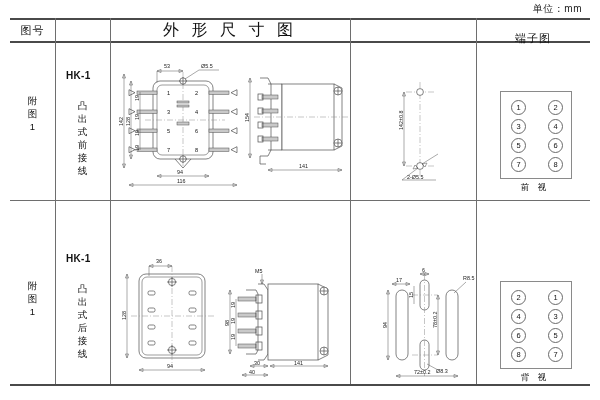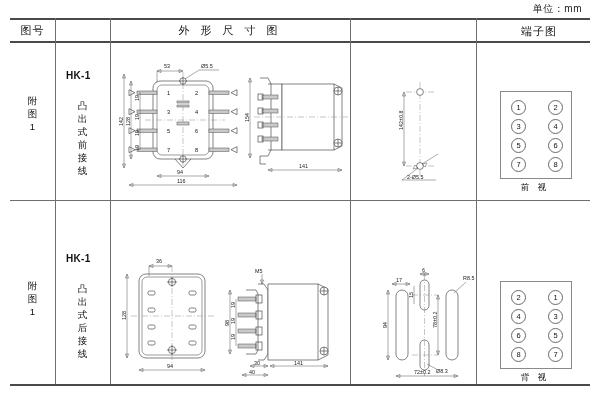--- a/index.html
+++ b/index.html
@@ -26,21 +26,21 @@
   .hline{position:absolute;left:0;background:#6e6e6e;height:1px;}
   .hline.thick{height:1.6px;background:#4a4a4a;}
   .vline{position:absolute;top:0;background:#6e6e6e;width:1px;}
 
   .cellhead{
     position:absolute;
     display:flex;align-items:center;justify-content:center;
     font-size:11px;color:#111;height:22px;
     letter-spacing:1px;
   }
-  .cellhead.wide{letter-spacing:4px;font-size:11px;}
+  .cellhead.wide{letter-spacing:4px;font-size:16px;}
 
   
   .vtext{
     position:absolute;
     display:flex;flex-direction:column;align-items:center;justify-content:center;
     font-size:9.5px;line-height:13px;color:#111;
   }
   .vtext span{display:block;}
 
   .model{
@@ -86,21 +86,21 @@
     <div class="hline" style="top:182px;width:580px;"></div>
     <div class="hline thick" style="top:366px;width:580px;"></div>
 
     <div class="vline" style="left:45px;height:366px;"></div>
     <div class="vline" style="left:100px;height:366px;"></div>
     <div class="vline" style="left:340px;height:366px;"></div>
     <div class="vline" style="left:466px;height:366px;"></div>
 
     <div class="cellhead" style="left:0;top:1px;width:45px;">图号</div>
     <div class="cellhead wide" style="left:100px;top:1px;width:240px;">外 形 尺 寸 图</div>
-    <div class="cellhead" style="left:466px;top:2px;width:114px;margin-left:6px;">端子图</div>
+    <div class="cellhead" style="left:466px;top:9px;width:114px;">端子图</div>
 
     <div class="vtext" style="left:0;top:60px;width:45px;height:70px;">
       <span>附</span>
       <span>图</span>
       <span>1</span>
     </div>
 
     <div class="model" style="left:56px;top:52px;">HK-1</div>
 
     <div class="vtext" style="left:45px;top:75px;width:55px;height:90px;">

